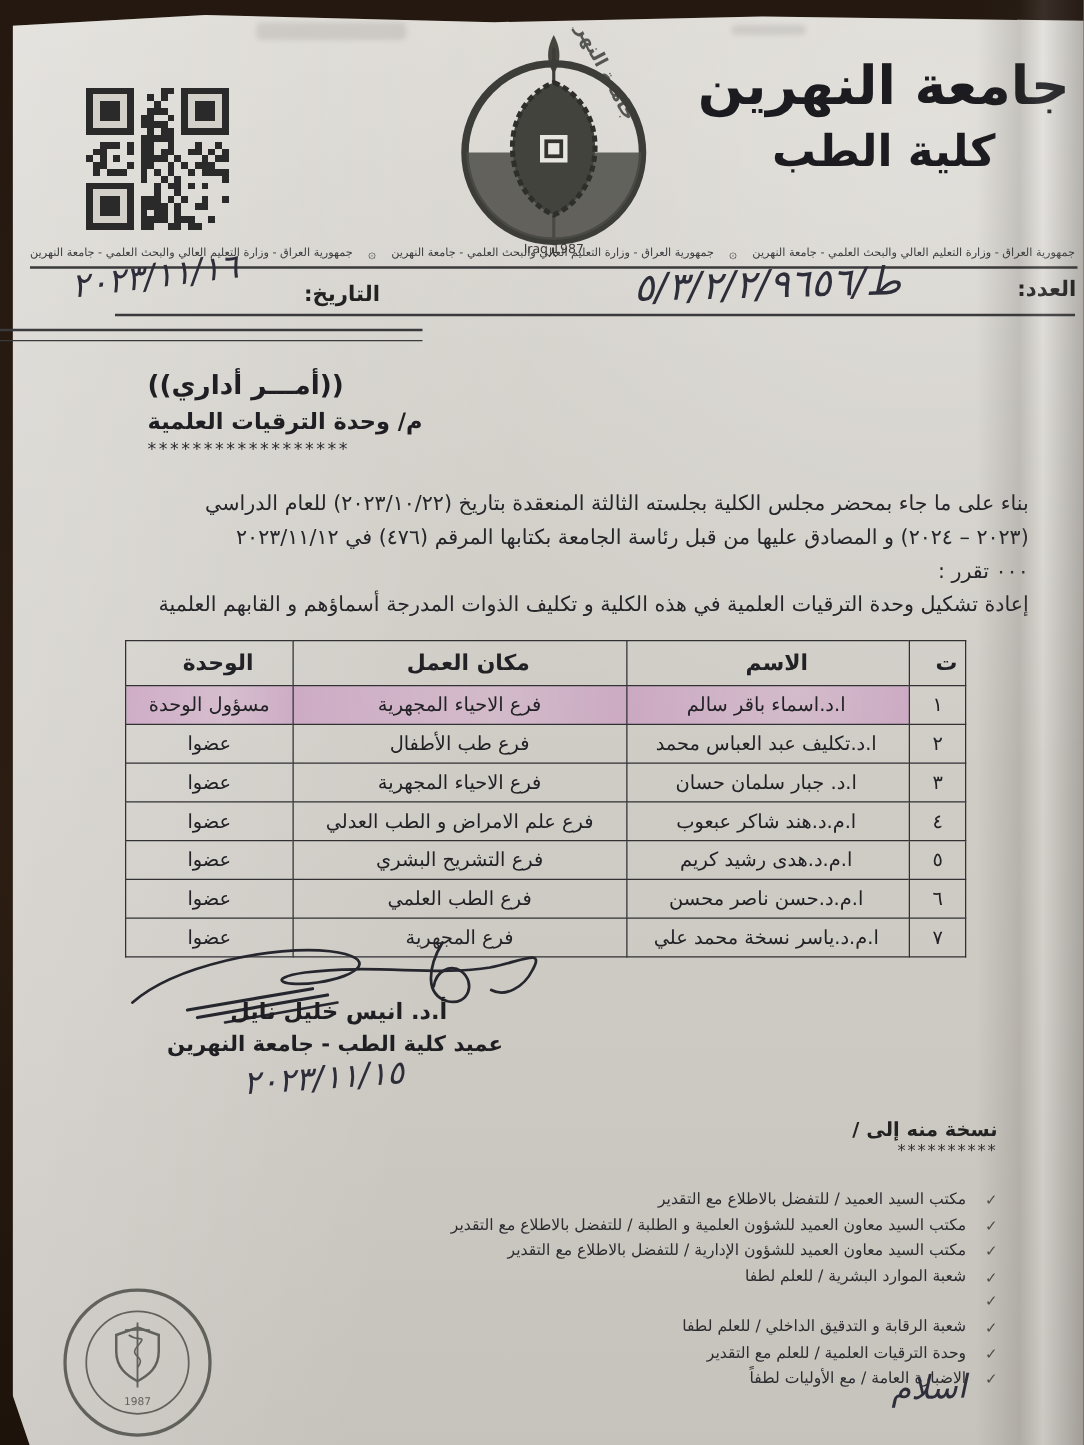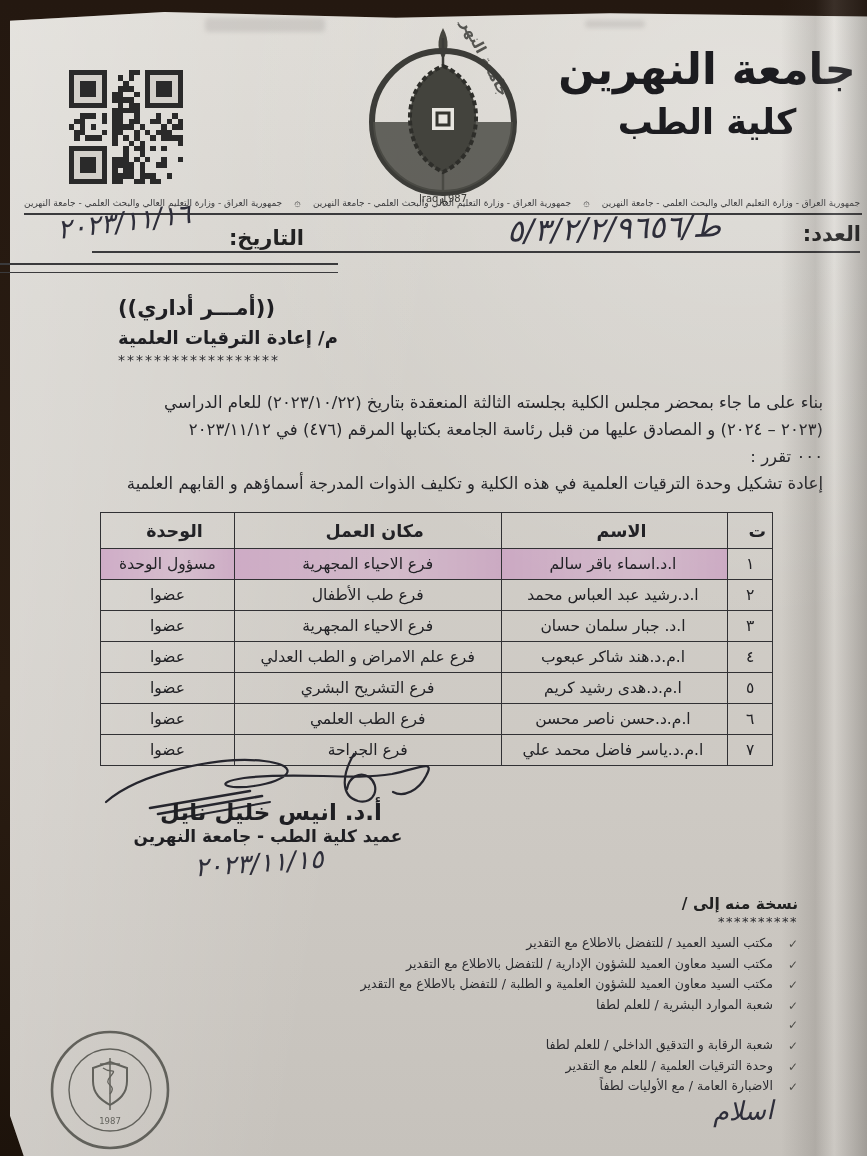--- a/index.html
+++ b/index.html
@@ -24,46 +24,46 @@
   .abs{position:absolute;}
   .uni-name{left:548px;top:44px;width:318px;text-align:center;font-weight:bold;font-size:43px;letter-spacing:-1px;color:#1c1c20;}
   .college-name{left:548px;top:102px;width:318px;text-align:center;font-weight:bold;font-size:35px;color:#1c1c20;}
   .strip{left:24px;top:196px;width:836px;font-size:9px;color:#3c3c3e;display:flex;justify-content:space-between;align-items:center;white-space:nowrap;overflow:hidden;}
   .strip .em{font-size:11px;padding:0 3px;}
   .rule{border-top:2px solid #3a3a3c;height:0;}
   .r1{left:24px;top:213px;width:838px;}
   .r2{left:92px;top:251px;width:768px;border-top-width:2.5px;}
   .r3{left:0;top:263px;width:338px;}
   .r4{left:0;top:272px;width:338px;border-top-width:1.5px;}
-  .lbl{font-weight:bold;font-size:21px;color:#222;}
+  .lbl{font-weight:bold;font-size:17px;color:#222;}
   .lbl-num{left:795px;top:222px;width:66px;}
   .lbl-date{left:232px;top:226px;width:72px;}
   .hand{font-style:italic;color:#2e2e3a;}
   .hw-number{left:438px;top:210px;width:352px;font-size:31px;letter-spacing:5px;transform:rotate(-1.5deg);text-align:center;}
   .hw-date{left:20px;top:206px;width:208px;font-size:27px;letter-spacing:3px;transform:rotate(-7deg);text-align:center;}
   .title-block{left:118px;top:296px;width:700px;text-align:left;}
   .order-title{font-size:21px;font-weight:bold;color:#1f1f23;}
   .order-subject{font-size:18px;font-weight:bold;margin-top:7px;color:#1f1f23;}
   .order-divider{font-size:14px;letter-spacing:2px;margin-top:4px;color:#2a2a2e;}
   .body-text{left:85px;top:389px;width:738px;text-align:right;font-size:16.5px;line-height:27px;color:#26262a;}
   table.promo{left:100px;top:512px;width:673px;border-collapse:collapse;background:transparent;}
   table.promo th,table.promo td{border:1.8px solid #313134;padding:1px 6px;color:#222226;}
   table.promo th{font-size:17.5px;font-weight:bold;height:33px;padding-left:20px;}
   table.promo td{font-size:15.5px;height:28px;text-align:center;}
   td.c-name{text-align:right;padding-right:9px !important;}
   .col-no{width:6%;}.col-name{width:34%;}.col-work{width:40%;}.col-unit{width:20%;}
   tr.hl td.hlc{background:linear-gradient(90deg,rgba(199,136,191,.52),rgba(214,166,206,.46) 60%,rgba(199,136,191,.5));}
   .sig-svg{left:92px;top:748px;}
-  .sig-name{left:118px;top:799px;width:306px;text-align:center;font-weight:bold;font-size:23px;color:#1f1f23;}
+  .sig-name{left:118px;top:799px;width:306px;text-align:center;font-weight:bold;font-size:18px;color:#1f1f23;}
   .sig-title{left:92px;top:826px;width:352px;text-align:center;font-weight:bold;font-size:17px;color:#1f1f23;}
   .sig-date{left:128px;top:848px;width:262px;text-align:center;font-size:26px;letter-spacing:6px;transform:rotate(-4deg);}
   .dist{left:385px;top:895px;width:413px;text-align:right;}
   .dist-heading{font-weight:bold;font-size:15.5px;color:#222;}
   .dist-divider{font-size:13px;letter-spacing:1.5px;margin-top:1px;color:#2a2a2e;}
-  .dist-list{margin-top:4px;}
+  .dist-list{margin-top:20px;}
   .dist-item{display:flex;justify-content:flex-start;align-items:baseline;font-size:12.5px;line-height:19.6px;white-space:nowrap;color:#2c2c30;}
   .check{color:#4c4c48;font-size:12px;margin-left:15px;flex:0 0 auto;transform:translateY(1px);}
   .hw-note{left:688px;top:1096px;width:110px;font-size:26px;text-align:center;transform:rotate(-2deg);}
   .qr{left:66px;top:70px;}
   .logo{left:338px;top:22px;}
   .stamp{left:30px;top:1026px;opacity:.88;}
   .smudge{position:absolute;background:rgba(90,88,86,.14);filter:blur(2px);border-radius:4px;}
 </style>
 </head>
 <body>
@@ -246,21 +246,21 @@
   <div class="abs lbl lbl-num">العدد:</div>
   <div class="abs hand hw-number">ط/٥/٣/٢/٢/٩٦٥٦</div>
   <div class="abs lbl lbl-date">التاريخ:</div>
   <div class="abs hand hw-date">٢٠٢٣/١١/١٦</div>
   <div class="abs rule r2"></div>
   <div class="abs rule r3"></div>
   <div class="abs rule r4"></div>
 
   <div class="abs title-block">
     <div class="order-title">((أمـــر أداري))</div>
-    <div class="order-subject">م/ إعادة الترقيات العلمية</div>
+    <div class="order-subject">م/ وحدة الترقيات العلمية</div>
     <div class="order-divider">******************</div>
   </div>
 
   <div class="abs body-text">
     <div>بناء على ما جاء بمحضر مجلس الكلية بجلسته الثالثة المنعقدة بتاريخ (٢٠٢٣/١٠/٢٢) للعام الدراسي</div>
     <div>(٢٠٢٣ – ٢٠٢٤)  و المصادق عليها من قبل رئاسة الجامعة بكتابها المرقم (٤٧٦) في ٢٠٢٣/١١/١٢</div>
     <div>٠٠٠ تقرر :</div>
     <div>إعادة تشكيل  وحدة الترقيات العلمية في هذه الكلية و تكليف الذوات المدرجة أسماؤهم و القابهم العلمية</div>
   </div>
 
@@ -279,21 +279,21 @@
       <th>الوحدة</th>
     </tr>
     <tr class="hl">
       <td>١</td>
       <td class="c-name hlc">ا.د.اسماء باقر سالم</td>
       <td class="hlc">فرع الاحياء المجهرية</td>
       <td class="hlc">مسؤول الوحدة</td>
     </tr>
     <tr>
       <td>٢</td>
-      <td class="c-name">ا.د.رشيد عبد العباس محمد</td>
+      <td class="c-name">ا.د.تكليف عبد العباس محمد</td>
       <td>فرع طب الأطفال</td>
       <td>عضوا</td>
     </tr>
     <tr>
       <td>٣</td>
       <td class="c-name">ا.د. جبار سلمان حسان</td>
       <td>فرع الاحياء المجهرية</td>
       <td>عضوا</td>
     </tr>
     <tr>
@@ -309,22 +309,22 @@
       <td>عضوا</td>
     </tr>
     <tr>
       <td>٦</td>
       <td class="c-name">ا.م.د.حسن ناصر محسن</td>
       <td>فرع الطب العلمي</td>
       <td>عضوا</td>
     </tr>
     <tr>
       <td>٧</td>
-      <td class="c-name">ا.م.د.ياسر فاضل محمد علي</td>
-      <td>فرع الجراحة</td>
+      <td class="c-name">ا.م.د.ياسر نسخة محمد علي</td>
+      <td>فرع المجهرية</td>
       <td>عضوا</td>
     </tr>
   </tbody>
     </table>
 
   <svg class="abs sig-svg" width="362" height="74" viewBox="0 0 362 74">
     <g fill="none" stroke="#26262e" stroke-width="2.2" stroke-linecap="round">
       <path d="M14,54 C48,24 128,8 172,13 C212,18 196,33 162,38 C136,42 118,35 152,30 C206,23 258,33 300,26 C326,21 344,10 334,28 C327,42 312,50 301,44"></path>
       <path d="M262,6 C250,26 248,48 266,53 C283,57 289,38 277,29 C268,23 257,29 255,41"></path>
       <path d="M58,60 L158,43" stroke-width="2.6"></path>
@@ -339,25 +339,25 @@
   <div class="abs dist">
     <div class="dist-heading">نسخة منه إلى /</div>
     <div class="dist-divider">**********</div>
     <div class="dist-list">
       <div class="dist-item">
           <span class="check">✓</span>
           <span>مكتب السيد العميد /  للتفضل  بالاطلاع مع التقدير</span>
         </div>
       <div class="dist-item">
           <span class="check">✓</span>
+          <span>مكتب السيد معاون العميد للشؤون العلمية و الطلبة /  للتفضل  بالاطلاع مع التقدير</span>
+        </div>
+      <div class="dist-item">
+          <span class="check">✓</span>
           <span>مكتب السيد معاون العميد للشؤون الإدارية / للتفضل  بالاطلاع مع التقدير</span>
-        </div>
-      <div class="dist-item">
-          <span class="check">✓</span>
-          <span>مكتب السيد معاون العميد للشؤون العلمية و الطلبة /  للتفضل  بالاطلاع مع التقدير</span>
         </div>
       <div class="dist-item">
           <span class="check">✓</span>
           <span>شعبة الموارد البشرية  / للعلم لطفا</span>
         </div>
       <div class="dist-item">
           <span class="check">✓</span>
         </div>
       <div class="dist-item">
           <span class="check">✓</span>

